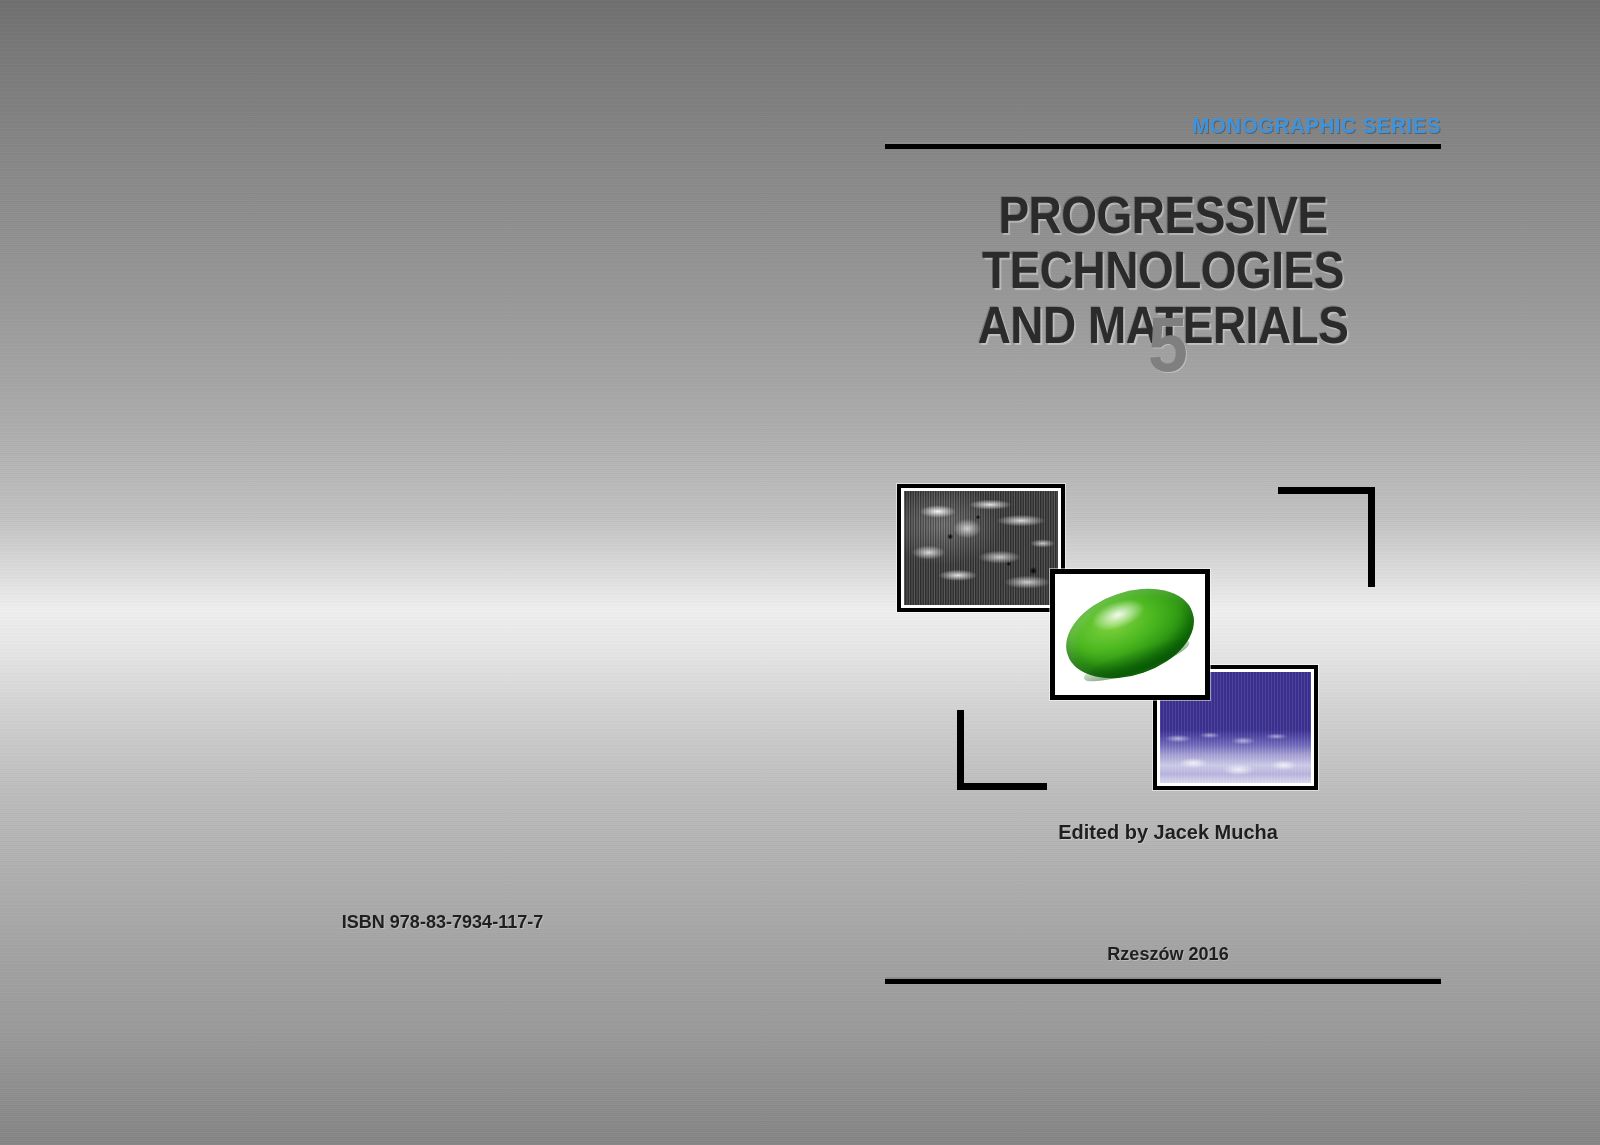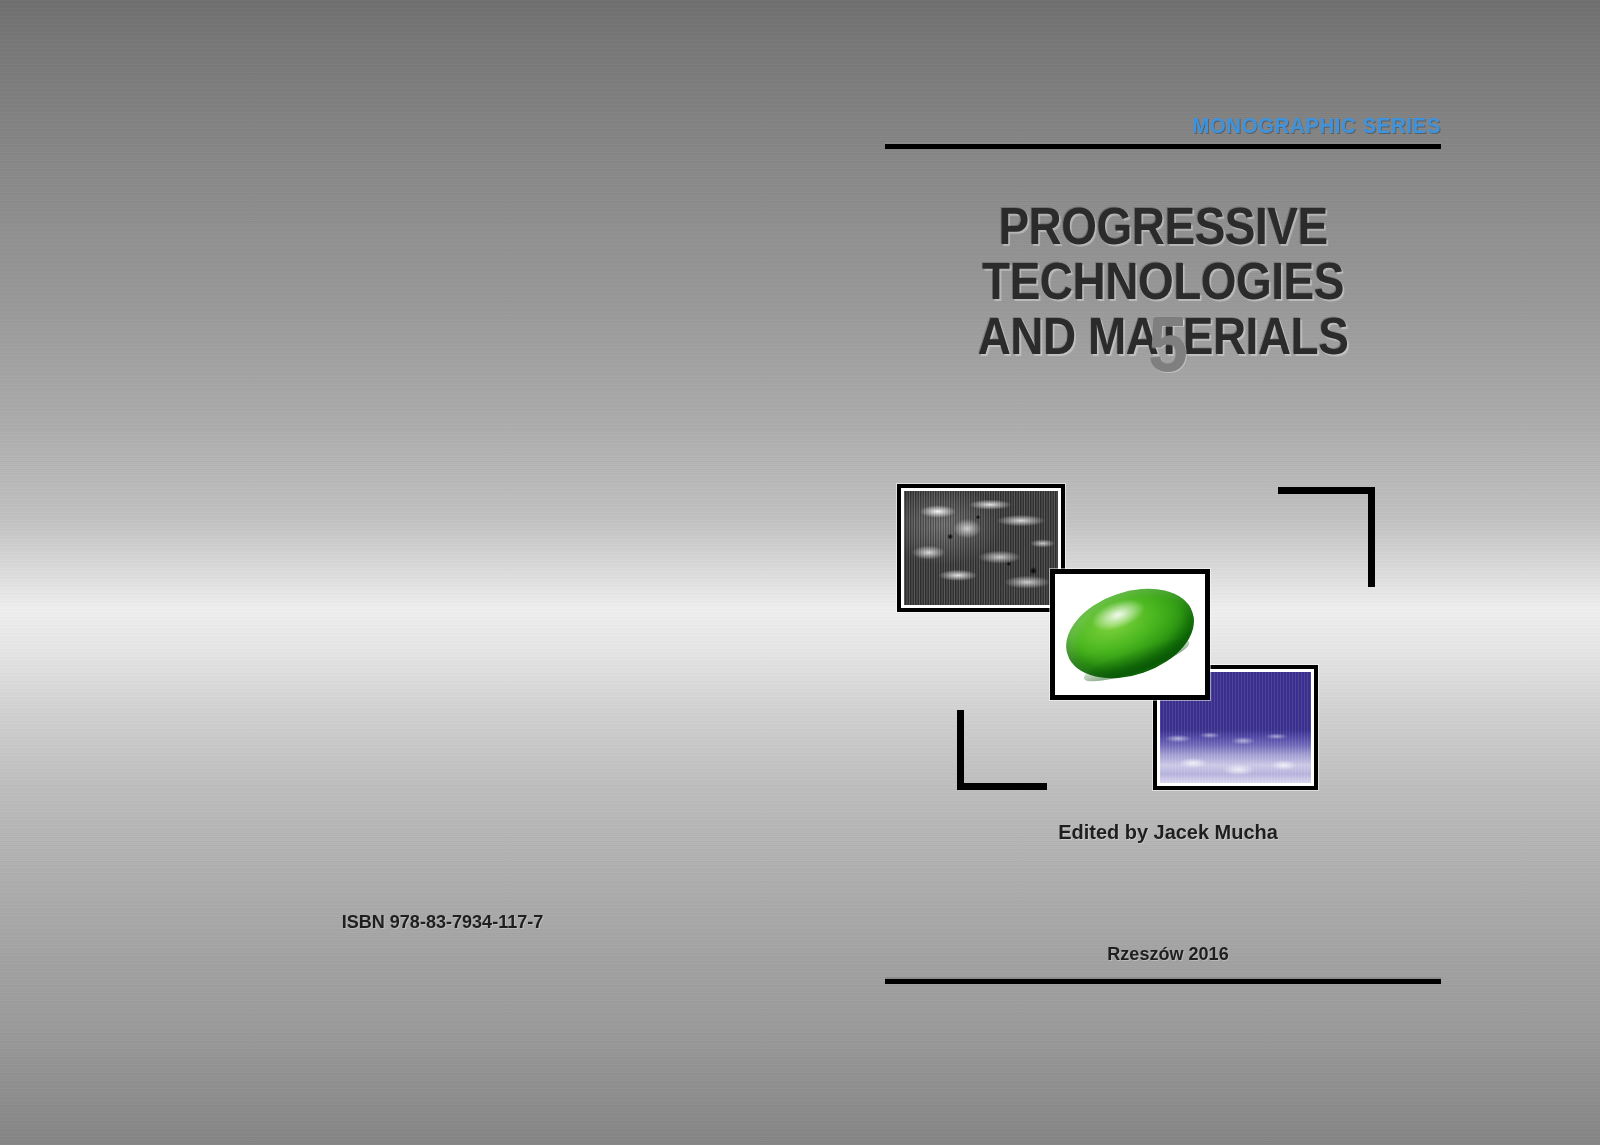--- a/index.html
+++ b/index.html
@@ -103,21 +103,20 @@
     left: -5px;
     width: 566px;
     text-align: center;
     color: #2b2b2b;
     font-weight: bold;
     font-size: 51px;
     line-height: 55px;
     letter-spacing: -0.5px;
     text-shadow: 2px 2px 1px rgba(255,255,255,.35),
                 -1px -1px 0 rgba(0,0,0,.18);
-    margin-top: 11px;
   }
   #title-block .tline {
     display: block;
     transform: scaleX(.90);
   }
 
   
   #volume-number {
     position: absolute;
     top: 305px;

